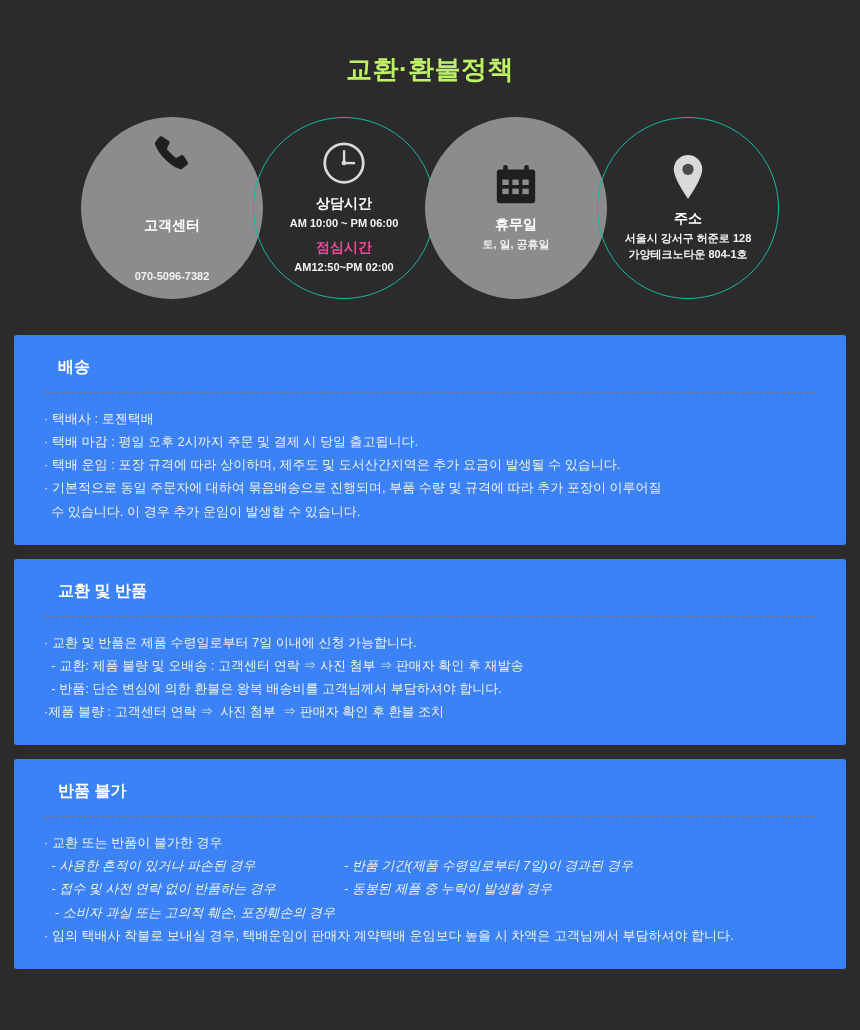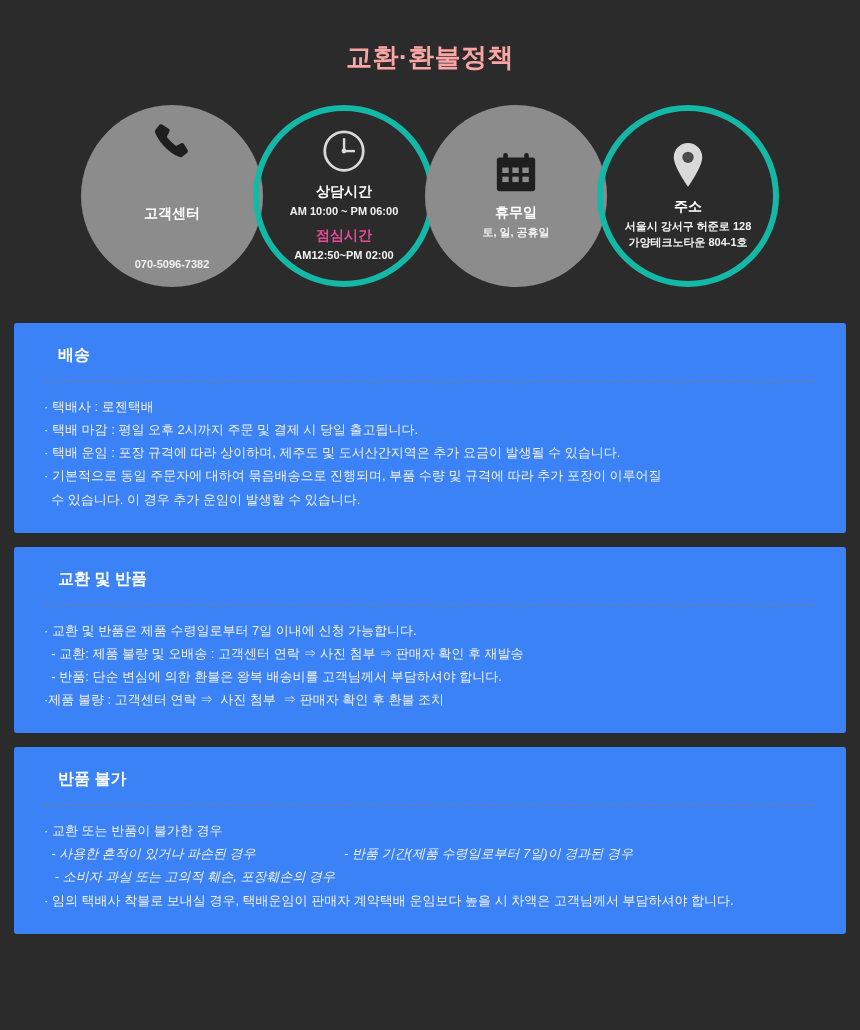--- a/index.html
+++ b/index.html
@@ -19,22 +19,22 @@
     width: 860px;
     height: 1030px;
     background: #2b2b2b;
   }
   
   .title {
     text-align: center;
     font-size: 26px;
     font-weight: bold;
     letter-spacing: 0.5px;
-    padding-top: 40px;
-    color: #fca5a5;
+    padding-top: 52px;
+    color: #bef264;
   }
   
   .circles {
     margin-top: 30px;
     display: flex;
     justify-content: center;
     align-items: flex-start;
     gap: -10px;
   }
   .circle {
@@ -48,21 +48,21 @@
     justify-content: center;
     text-align: center;
     margin-left: -10px;
   }
   .circle:first-child { margin-left: 0; gap: 31px; }
   .circle.filled {
     background: #8c8c8c;
   }
   .circle.outline {
     background: transparent;
-    border: 6px solid #14b8a6;
+    border: 1px solid #14b8a6;
   }
   .circle .ico {
     margin-bottom: 10px;
     line-height: 1;
   }
   .circle .c-title {
     font-size: 14px;
     font-weight: bold;
     margin-bottom: 3px;
     color: #ffffff;
@@ -213,20 +213,24 @@
     <div class="section">
       <h3>반품 불가</h3>
       <div class="divider"></div>
       <div class="lines">
         <div class="ln">· 교환 또는 반품이 불가한 경우</div>
         <div class="two-col">
           <div class="col-a ln">  - 사용한 흔적이 있거나 파손된 경우</div>
           <div class="col-b ln">- 반품 기간(제품 수령일로부터 7일)이 경과된 경우</div>
         </div>
         <div class="two-col">
+          <div class="col-a ln">  - 접수 및 사전 연락 없이 반품하는 경우</div>
+          <div class="col-b ln">- 동봉된 제품 중 누락이 발생할 경우</div>
+        </div>
+        <div class="two-col">
           <div class="col-a ln">   - 소비자 과실 또는 고의적 훼손, 포장훼손의 경우</div>
           <div class="col-b ln"></div>
         </div>
         <div class="ln">· 임의 택배사 착불로 보내실 경우, 택배운임이 판매자 계약택배 운임보다 높을 시 차액은 고객님께서 부담하셔야 합니다.</div>
       </div>
     </div>
 
   </div>
 </div>
 

